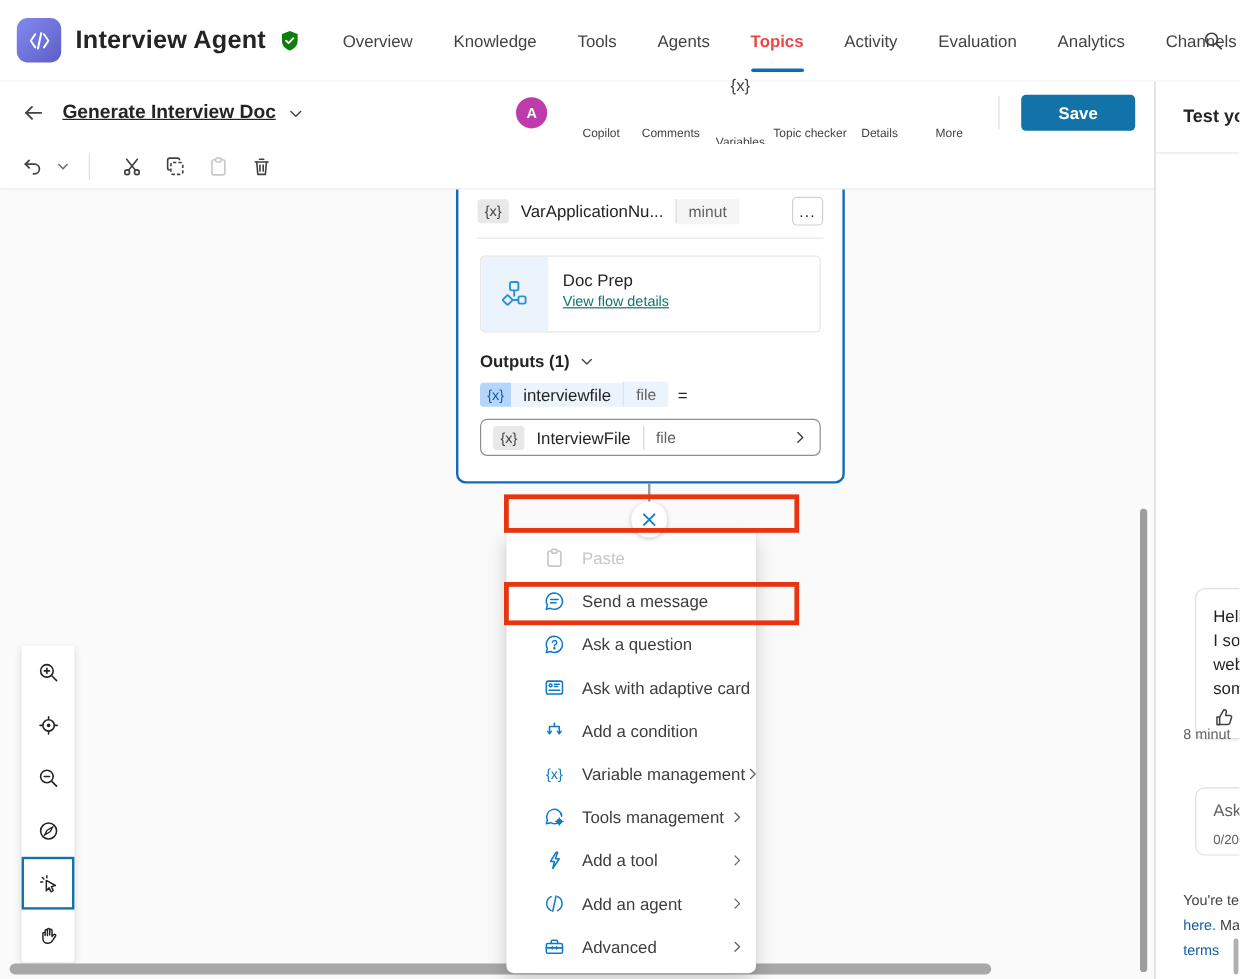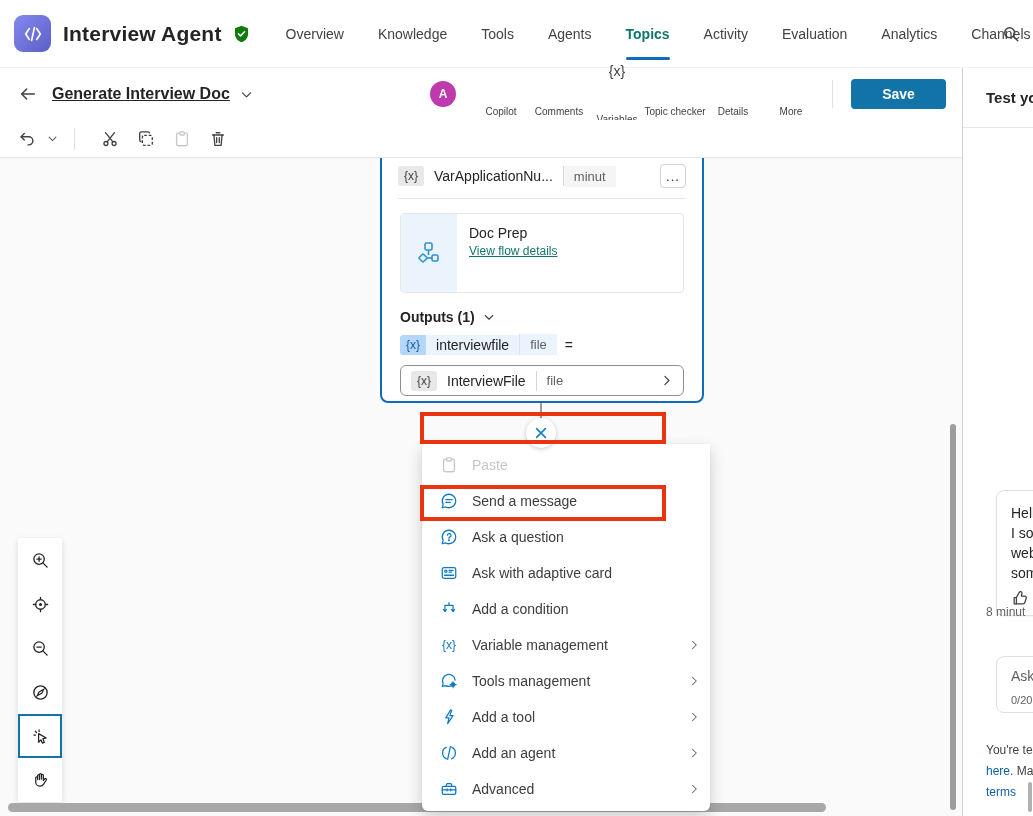--- a/index.html
+++ b/index.html
@@ -11,21 +11,21 @@
   .topbar { position:absolute; left:0; top:0; width:1033px; height:68px; background:#fff;
     display:flex; align-items:center; border-bottom:1px solid #f2f2f2; }
   .logo { width:37px; height:37px; border-radius:9px; margin-left:14px;
     background:linear-gradient(135deg,#8489ee 0%,#5b5fc7 100%);
     display:flex; align-items:center; justify-content:center; flex:0 0 auto; }
   .app-title { font-size:21px; font-weight:700; margin-left:12px; letter-spacing:.2px; }
   .shield { margin-left:11px; display:flex; align-items:center; }
   .nav { display:flex; margin-left:36px; gap:34px; align-items:center; height:100%; }
   .nav-item { font-size:14px; color:#424242; height:100%; display:flex; align-items:center;
     position:relative; cursor:pointer; white-space:nowrap; }
-  .nav-item.active { font-weight:700; color:#0f766e; }
+  .nav-item.active { font-weight:700; color:#ef4444; }
   .nav-item.active::after { content:""; position:absolute; left:0; right:0; bottom:7px;
     height:3px; border-radius:2px; background:#0f6cbd; }
   .search-btn { position:absolute; right:8px; top:20px; width:28px; height:28px;
     display:flex; align-items:center; justify-content:center; cursor:pointer; }
 
   
   .topic-bar { position:absolute; left:0; top:68px; width:962px; height:52px; background:#fff;
     display:flex; align-items:center; }
   .back-btn { width:32px; height:32px; margin-left:12px; display:flex; align-items:center;
     justify-content:center; cursor:pointer; border-radius:4px; }
@@ -62,21 +62,21 @@
     border-bottom:1px solid #e6e6e6; }
   .chip-gray { background:#e8e8e8; color:#424242; font-size:12px; padding:3px 6px;
     border-radius:3px; }
   .var-name { font-size:14px; color:#242424; padding:0 10px; }
   .v-sep { width:1px; height:20px; background:#d6d6d6; }
   .var-type { font-size:13px; color:#616161; background:#f5f5f5; padding:3px 10px; }
   .more-box { margin-left:auto; width:26px; height:24px; border:1px solid #d1d1d1;
     border-radius:4px; background:#fff; display:flex; align-items:center; justify-content:center;
     font-size:13px; color:#242424; cursor:pointer; letter-spacing:1px; }
   .flow-card { display:flex; margin:14px 18px 0 18px; border:1px solid #e6e6e6; border-radius:4px;
-    overflow:hidden; height:80px; background:#fff; }
+    overflow:hidden; height:64px; background:#fff; }
   .flow-icon-box { width:56px; background:#ebf3fc; display:flex; align-items:center;
     justify-content:center; flex:0 0 auto; }
   .flow-text { padding:11px 0 0 12px; }
   .flow-title { font-size:14px; color:#242424; }
   .flow-link { font-size:12px; color:#0f766e; text-decoration:underline; cursor:pointer;
     display:inline-block; margin-top:3px; }
   .outputs-row { display:flex; align-items:center; gap:8px; margin:16px 0 0 18px;
     font-size:14px; font-weight:600; color:#242424; }
   .outchip-row { display:flex; align-items:center; margin:9px 0 0 18px; }
   .chip-blue-dark { background:#b4d6fa; color:#115ea3; font-size:12px; padding:3px 6px;
@@ -89,23 +89,23 @@
     border:1px solid #8f8f8f; border-radius:6px; background:#fff; padding:0 10px; cursor:pointer; }
   .value-input .var-name { padding:0 10px; }
   .vi-chev { margin-left:auto; color:#424242; display:flex; }
 
   .connector { position:absolute; left:540px; top:245px; width:2px; height:20px; background:#9a9a9a; }
   .redbox { position:absolute; border:4px solid #e8350f; pointer-events:none; z-index:30; }
   .x-btn { position:absolute; left:526px; top:260px; width:30px; height:30px; border-radius:50%;
     background:#fff; box-shadow:0 1px 4px rgba(0,0,0,.22); display:flex; align-items:center;
     justify-content:center; cursor:pointer; z-index:25; }
 
-  .ctx-menu { position:absolute; left:422px; top:286px; width:288px; background:#fff;
+  .ctx-menu { position:absolute; left:422px; top:286px; width:208px; background:#fff;
     border-radius:0 0 6px 6px; box-shadow:0 6px 16px rgba(0,0,0,.18), 0 0 2px rgba(0,0,0,.08);
-    padding:3px 0 4px 3px; z-index:20; }
+    padding:3px 0 4px 16px; z-index:20; }
   .menu-item { height:36px; display:flex; align-items:center; padding:0 10px 0 14px;
     cursor:pointer; }
   .mi-icon { width:20px; height:20px; display:flex; align-items:center; justify-content:center;
     color:#0f7ac4; flex:0 0 auto; }
   .mi-label { font-size:14px; color:#3d3d3d; margin-left:13px; white-space:nowrap; }
   .mi-chev { margin-left:auto; color:#616161; display:flex; }
   .menu-item.disabled { cursor:default; }
   .menu-item.disabled .mi-icon, .menu-item.disabled .mi-label { color:#c7c7c7; }
   .mi-varglyph { font-size:12px; font-weight:400; }
 

